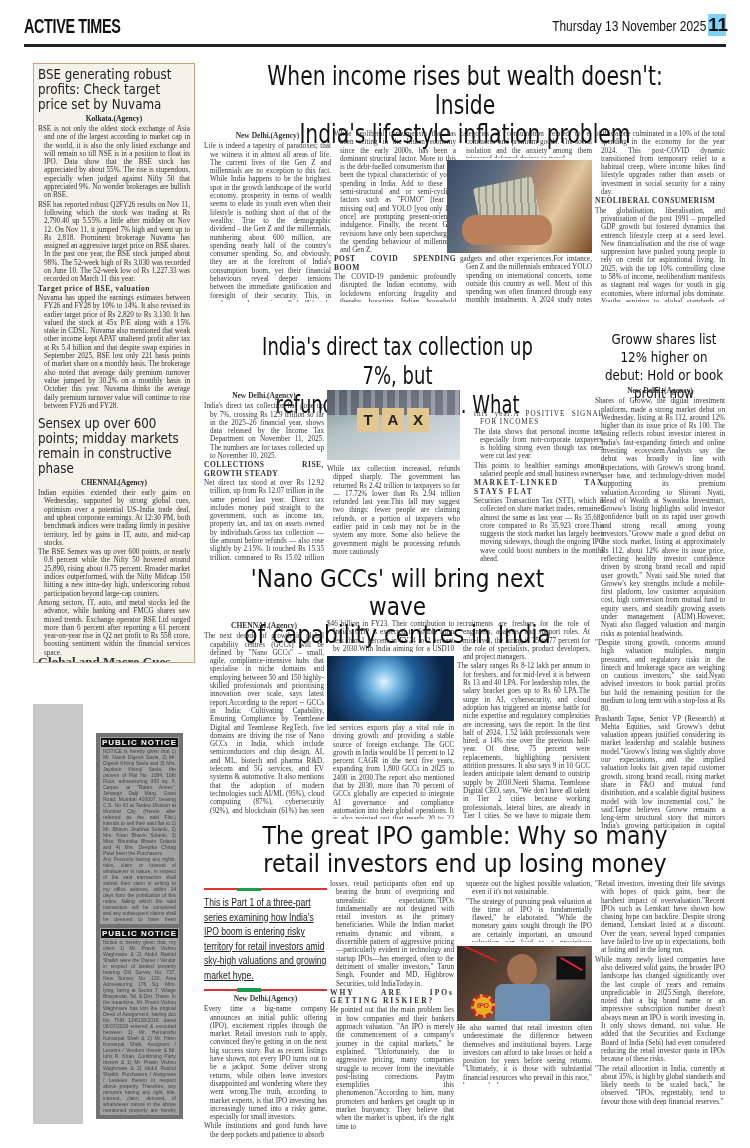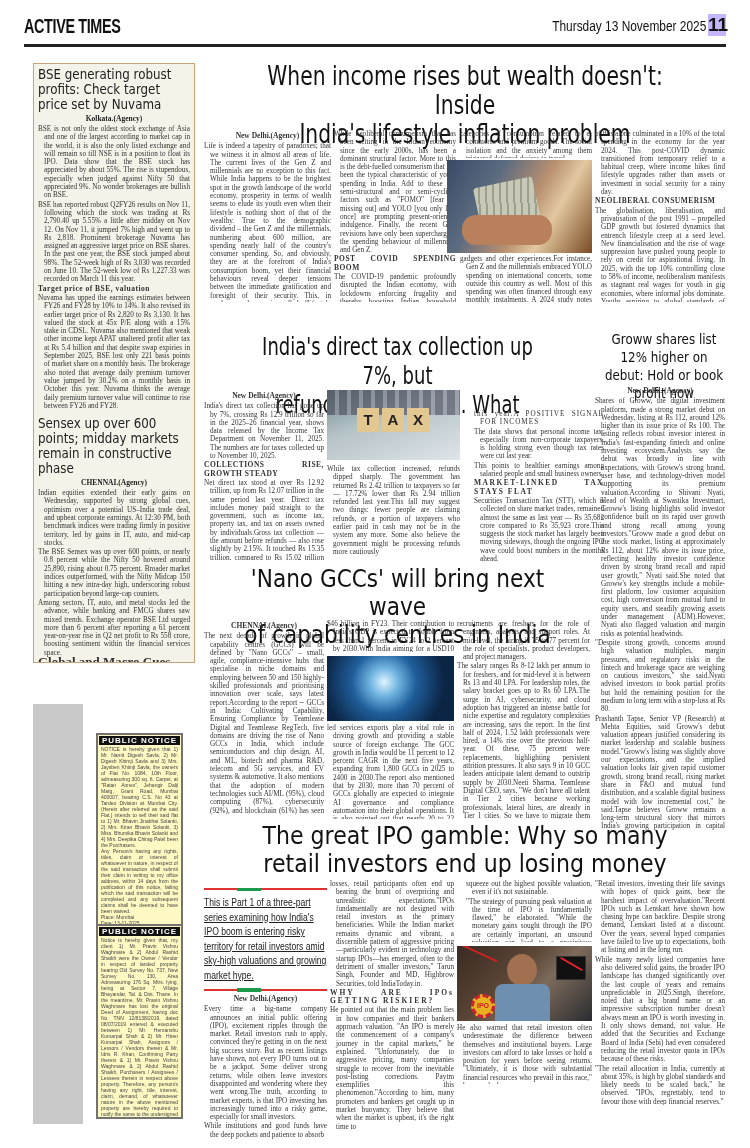--- a/index.html
+++ b/index.html
@@ -1,32 +1,32 @@
 <!DOCTYPE html>
 <html><head>
 <meta charset="utf-8">
 <style>
   * { box-sizing: border-box; margin: 0; padding: 0; }
   body { width: 750px; height: 1148px; background: #fff; font-family: "Liberation Serif", serif; color: #222; overflow: hidden; position: relative; }
   .mast-title { position: absolute; left: 24px; top: 15px; font-family: "Liberation Sans", sans-serif; font-weight: 700; font-size: 20px; letter-spacing: -0.5px; transform: scaleX(0.72); transform-origin: left; color: #111; }
   .mast-date { position: absolute; right: 44px; top: 18px; font-family: "Liberation Sans", sans-serif; font-size: 14px; transform: scaleX(0.85); transform-origin: right; color: #111; }
-  .mast-page { position: absolute; right: 24px; top: 14px; width: 18px; height: 22px; background: #c4b5fd; font-family: "Liberation Sans", sans-serif; font-weight: 700; font-size: 19px; text-align: center; line-height: 22px; color: #111; }
+  .mast-page { position: absolute; right: 24px; top: 14px; width: 18px; height: 22px; background: #7dd3fc; font-family: "Liberation Sans", sans-serif; font-weight: 700; font-size: 19px; text-align: center; line-height: 22px; color: #111; }
   .mast-rule { position: absolute; left: 24px; right: 24px; top: 44px; height: 3px; background: #222; }
 
   .txt { font-size: 7.2px; line-height: 8.3px; text-align: justify; color: #333; }
   .txt p { text-indent: -6px; padding-left: 6px; margin-bottom: 1px; }
   .byline { font-weight: 700; font-size: 7.5px; text-align: center; margin: 2px 0; }
   .subhead { font-weight: 700; font-size: 7.5px; letter-spacing: 0.5px; margin: 1px 0; }
 
   
   .left-box { position: absolute; left: 33px; top: 63px; width: 162px; height: 600px; border: 1px solid #c9a27a; background: #f3f3ea; padding: 3px 4px; overflow: hidden; }
   .left-head { font-family: "DejaVu Sans", sans-serif; font-size: 14.5px; line-height: 15px; color: #222; transform: scaleX(0.82); transform-origin: left; width: 122%; margin-bottom: 2px; }
 
   .ads-gray { position: absolute; left: 33px; top: 704px; width: 50px; height: 420px; background: #c8c8c8; }
-  .notice { position: absolute; left: 96px; border: 2px solid #737373; padding: 1px; background: #fef9c3; overflow: hidden; }
+  .notice { position: absolute; left: 96px; border: 4px solid #737373; padding: 1px; background: #a3a3a3; overflow: hidden; }
   .notice-title { background: #111; color: #fff; font-family: "Liberation Sans", sans-serif; font-weight: 700; font-size: 8px; text-align: center; letter-spacing: 1px; line-height: 9px; }
   .notice .txt { font-family: "Liberation Sans", sans-serif; font-size: 5px; line-height: 6px; color: #444; padding: 1px 2px; }
   .notice .sig { text-align: right; font-weight: 700; }
 
   .headline { position: absolute; font-family: "DejaVu Sans", sans-serif; color: #111; text-align: center; transform-origin: center; }
   .col { position: absolute; overflow: hidden; }
   .photo { position: absolute; overflow: hidden; }
 </style>
 </head>
 <body>

